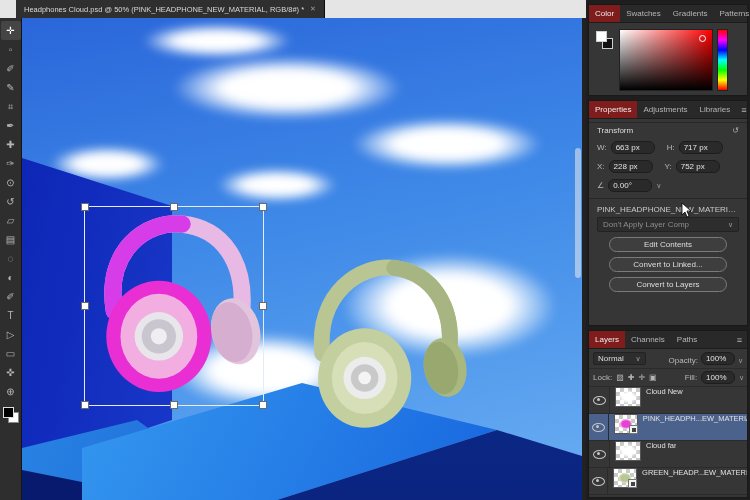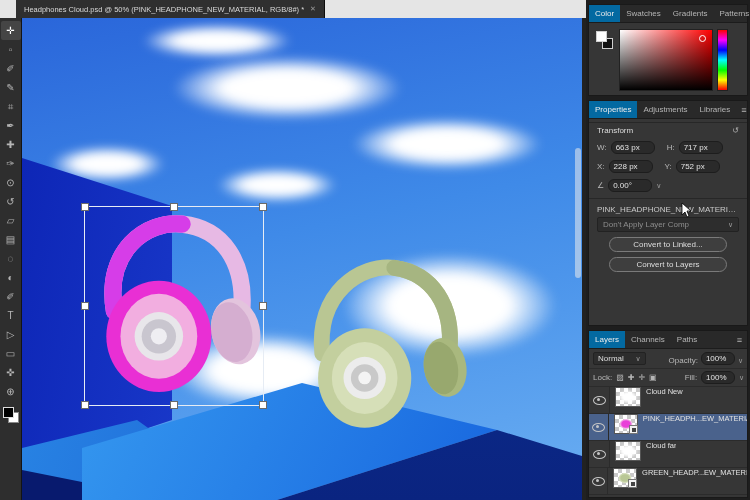--- a/index.html
+++ b/index.html
@@ -42,21 +42,21 @@
   .hp{position:absolute}
   .sel{position:absolute;left:62px;top:188px;width:178px;height:198px;border:1px solid #e6ecf4}
   .hnd{position:absolute;width:6px;height:6px;background:#fff;border:1px solid #6a6a6a;transform:translate(-50%,-50%)}
   .vscroll{position:absolute;right:1px;top:130px;width:6px;height:130px;background:rgba(235,235,235,.55);border-radius:3px}
 
   
   .rightcol{position:absolute;left:586px;top:0;width:164px;height:500px;background:#1e1e1e}
   .panel{position:absolute;left:2px;width:160px;background:#363636;border:1px solid #191919;box-sizing:border-box}
   .ptabs{display:flex;align-items:stretch;height:17px;background:#292929;border-bottom:1px solid #1c1c1c;font-size:8px}
   .ptab{padding:0 6px;display:flex;align-items:center;color:#b5b5b5;white-space:nowrap}
-  .ptab.active{background:#0369a1;color:#ececec}
+  .ptab.active{background:#7f1d1d;color:#ececec}
   .pmenu{margin-left:auto;padding:0 5px;display:flex;align-items:center;color:#b5b5b5;font-size:9px}
 
   
   .color-body{position:relative;height:72px}
   .cchip{position:absolute;border:1px solid #cfcfcf}
   .cchip.fg{left:7px;top:8px;width:9px;height:9px;background:#fff;z-index:2}
   .cchip.bg{left:13px;top:15px;width:9px;height:9px;background:#111}
   .sat-box{position:absolute;left:30px;top:6px;width:92px;height:60px;border:1px solid #222;
         background:linear-gradient(to bottom,rgba(0,0,0,0),#000),linear-gradient(to right,#fff,#f00)}
   .picker{position:absolute;right:6px;top:5px;width:5px;height:5px;border:1px solid #fff;border-radius:50%}
@@ -251,20 +251,21 @@
         <span class="plabel">∠</span>
         <span class="field">0.00°</span>
         <span class="caret">∨</span>
       </div>
       <div class="pdivider"></div>
       <div class="fname">PINK_HEADPHONE_NEW_MATERIAL.psb</div>
       <div class="combo">
         <span>Don't Apply Layer Comp</span>
         <span class="caret">∨</span>
       </div>
+      <div class="pbtn">Edit Contents</div>
       <div class="pbtn">Convert to Linked...</div>
       <div class="pbtn">Convert to Layers</div>
     </div>
 
     <div class="panel" style="top:330px;height:168px">
       <div class="ptabs">
         <span class="ptab active">Layers</span>
         <span class="ptab">Channels</span>
         <span class="ptab">Paths</span>
         <span class="pmenu">≡</span>

